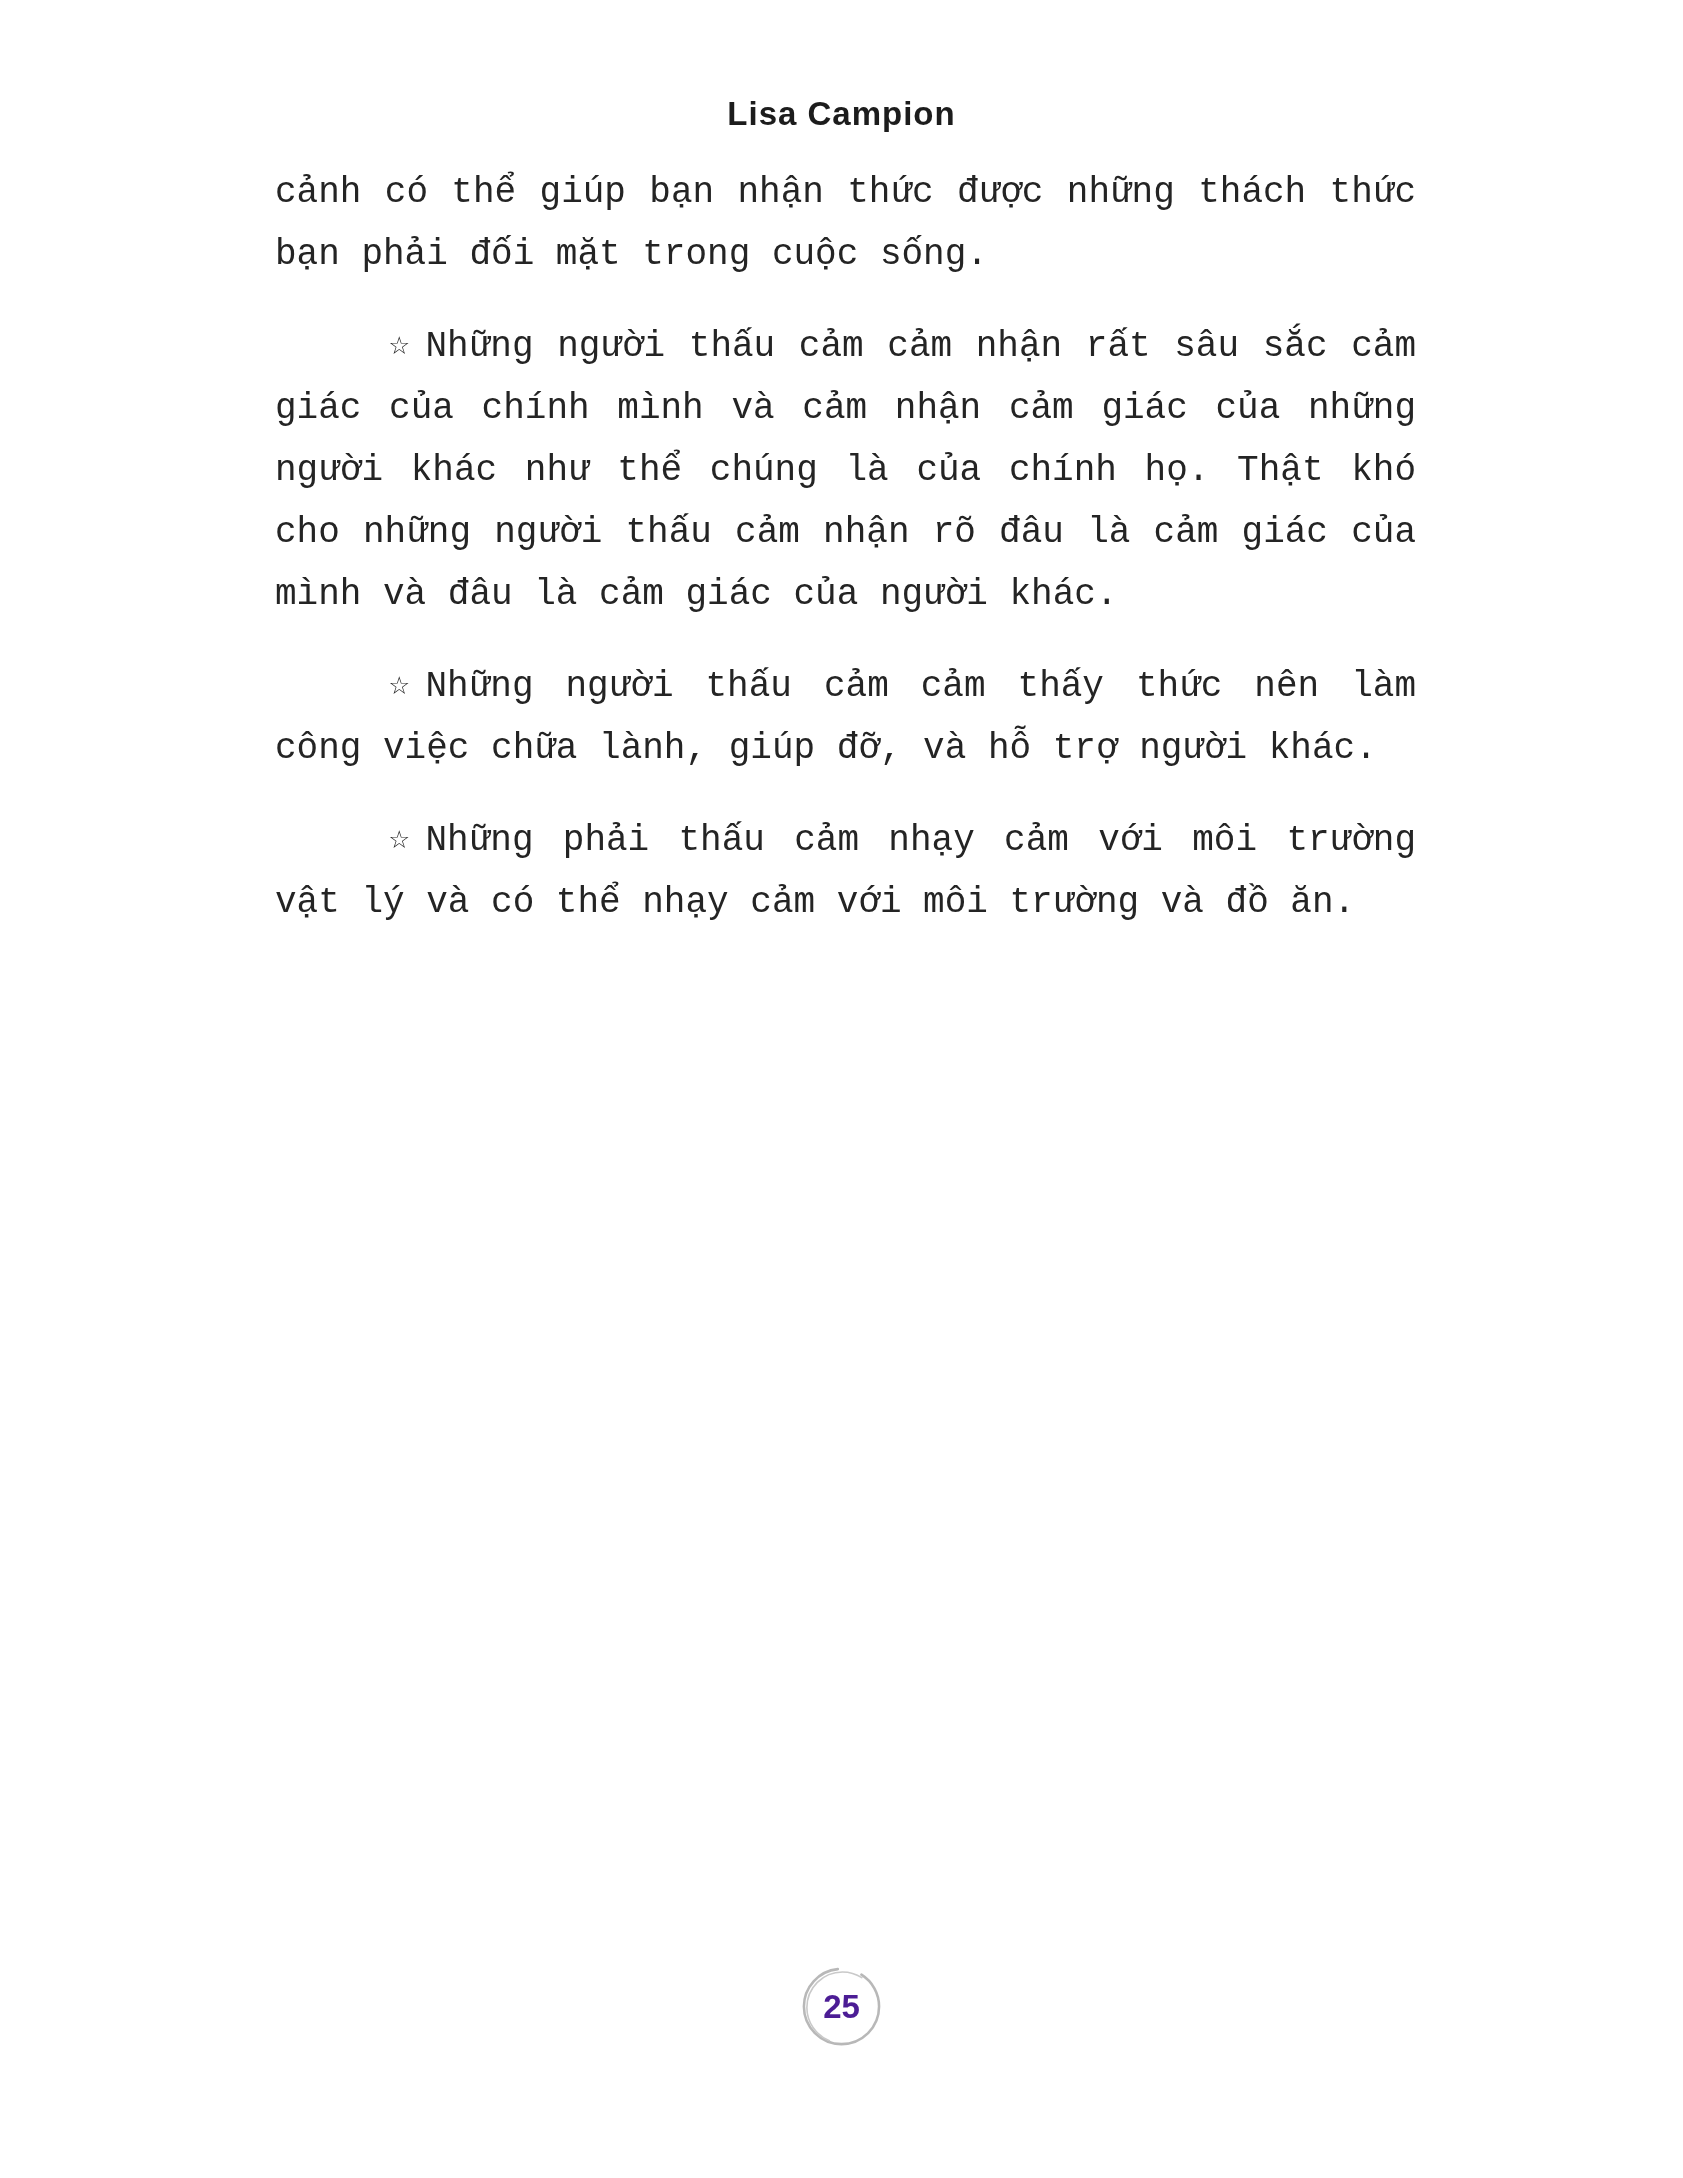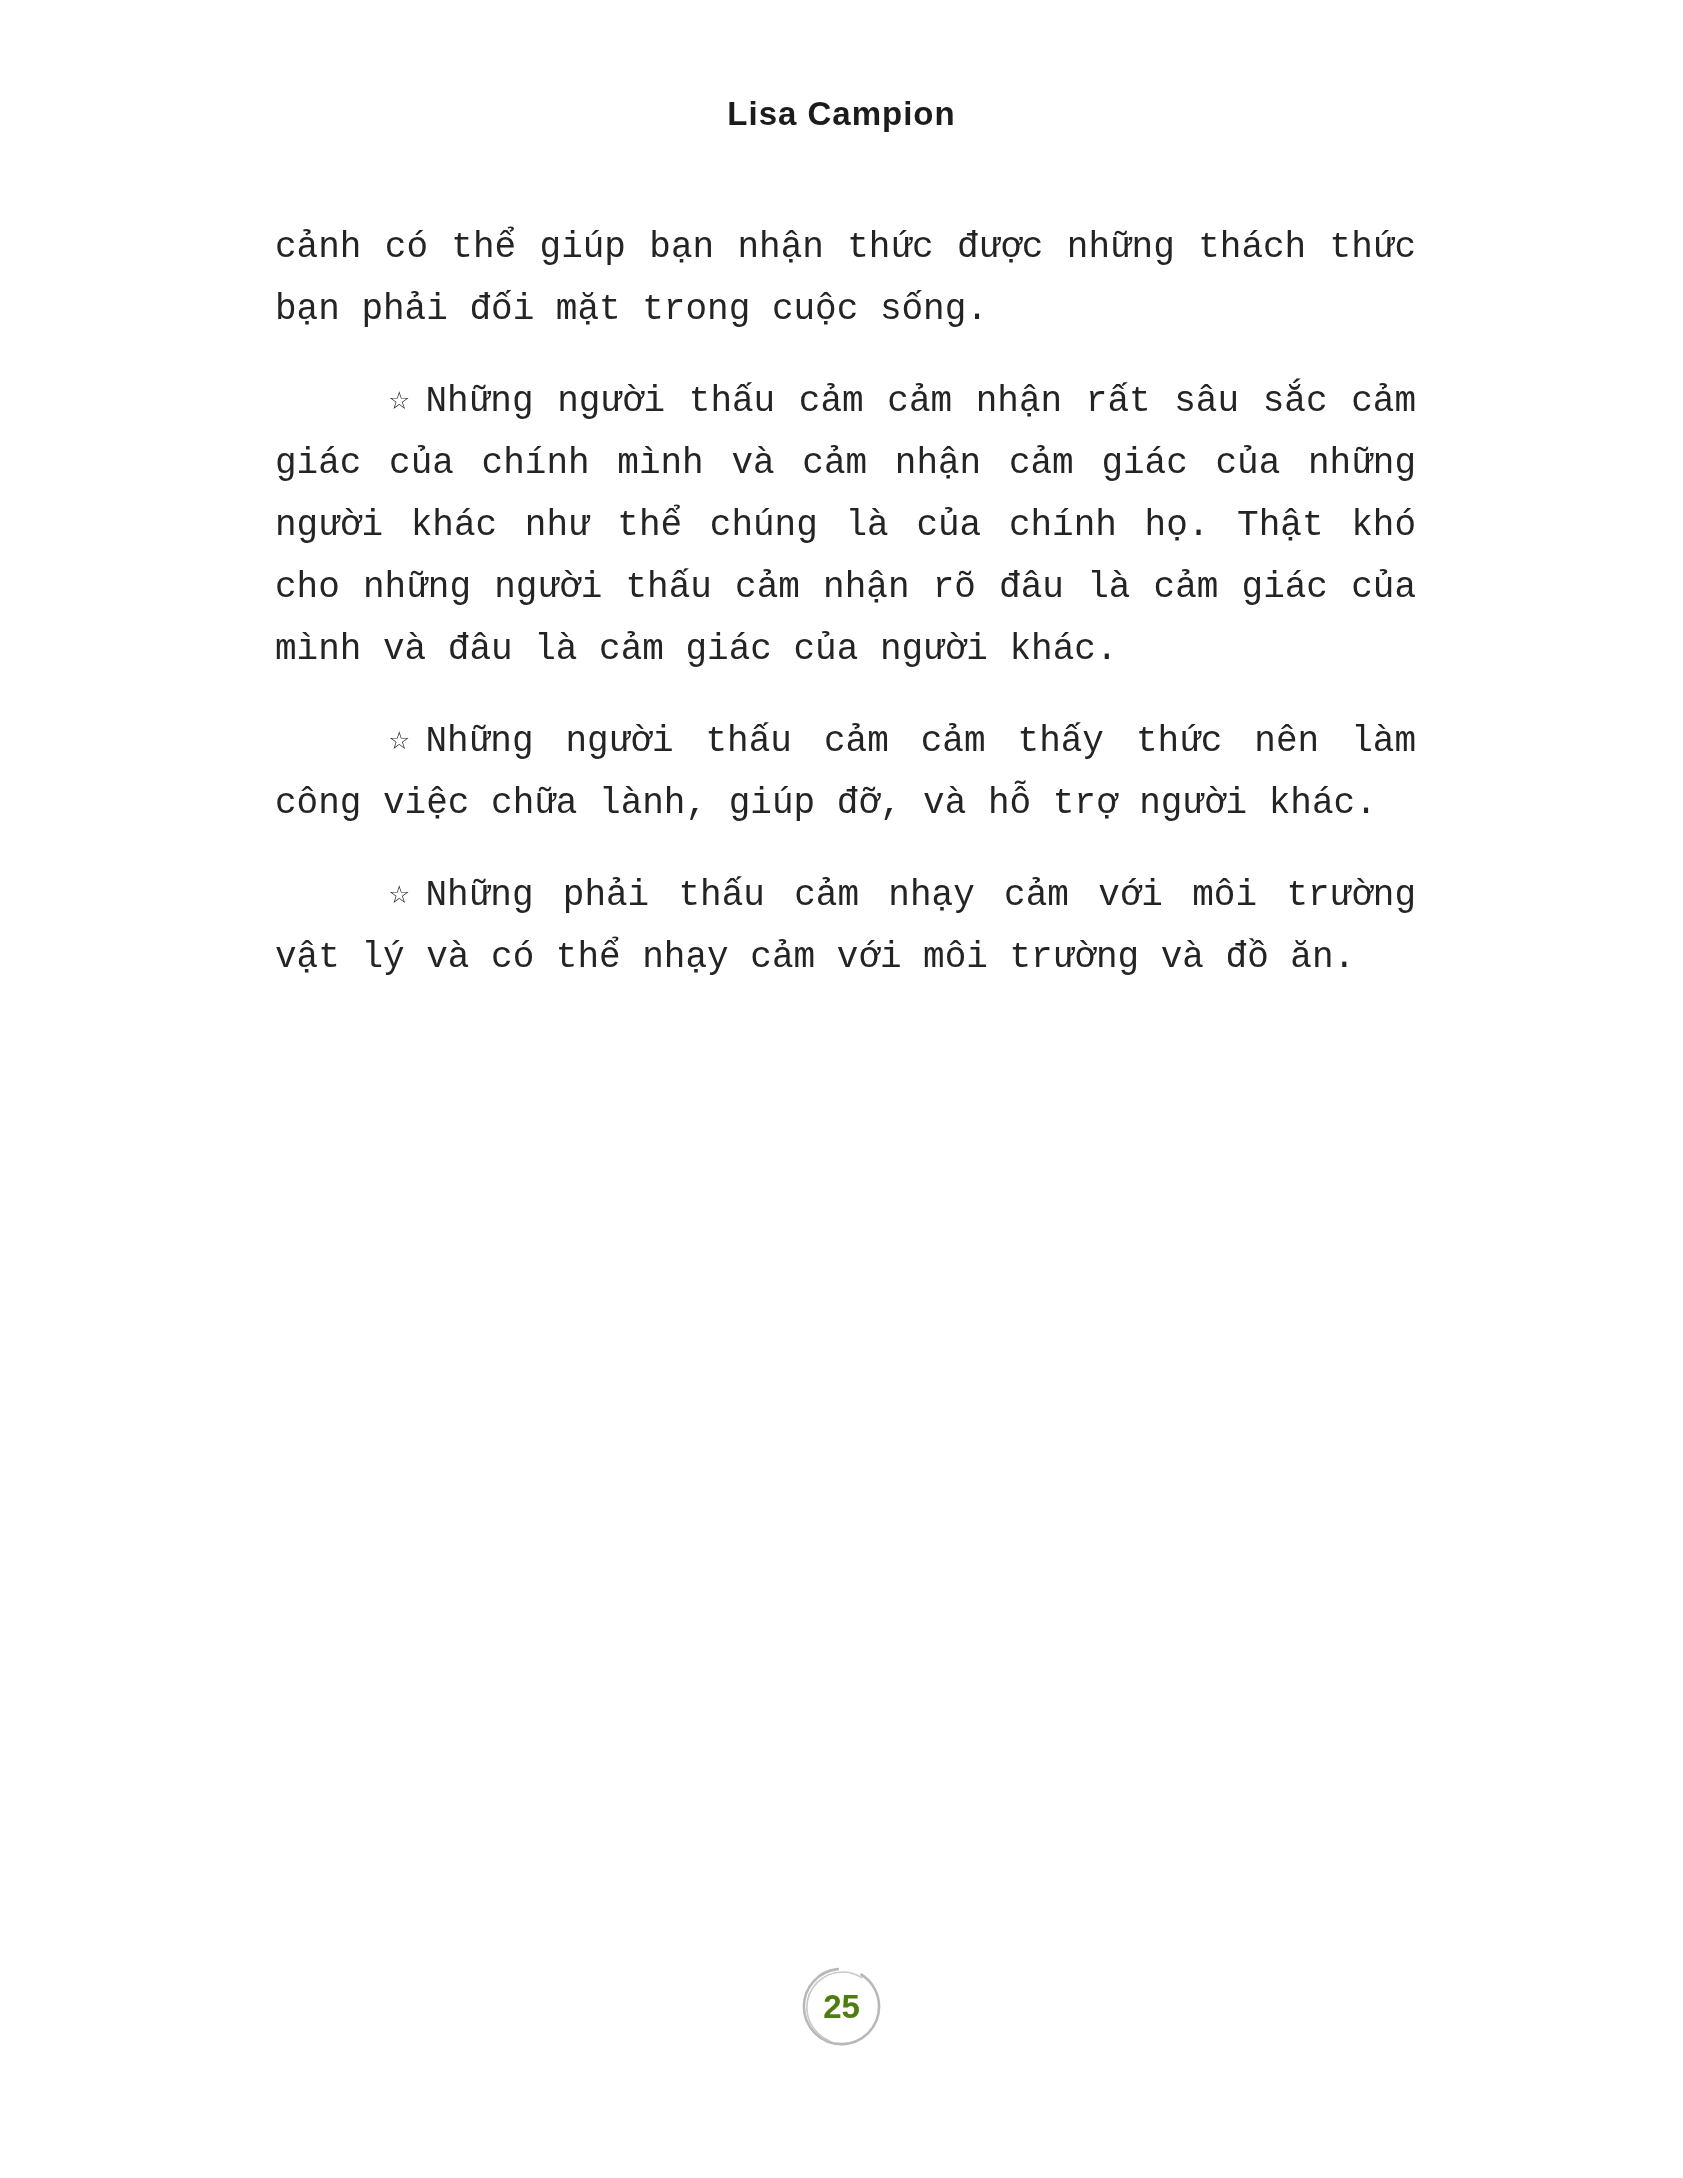--- a/index.html
+++ b/index.html
@@ -18,21 +18,21 @@
     padding-top: 95px;
     position: relative;
   }
 
   .page-header {
     text-align: center;
     font-size: 33px;
     font-weight: 700;
     letter-spacing: 1px;
     color: #1c1c1c;
-    margin-bottom: 84px;
+    margin-bottom: 29px;
     font-family: "Liberation Sans", sans-serif;
   }
 
   .content {
     width: 1141px;
     margin-left: 275px;
     color: #242424;
     font-size: 36px;
     line-height: 62px;
     text-align: justify;
@@ -79,21 +79,21 @@
 
   .page-number-badge svg {
     position: absolute;
     inset: 0;
   }
 
   .page-number {
     position: relative;
     font-size: 33px;
     font-weight: 700;
-    color: #4d7c0f;
+    color: #4c1d95;
     z-index: 1;
   }
 </style>
 </head>
 <body>
 
 <div class="page">
 
   <div class="page-header">Lisa Campion</div>
 

